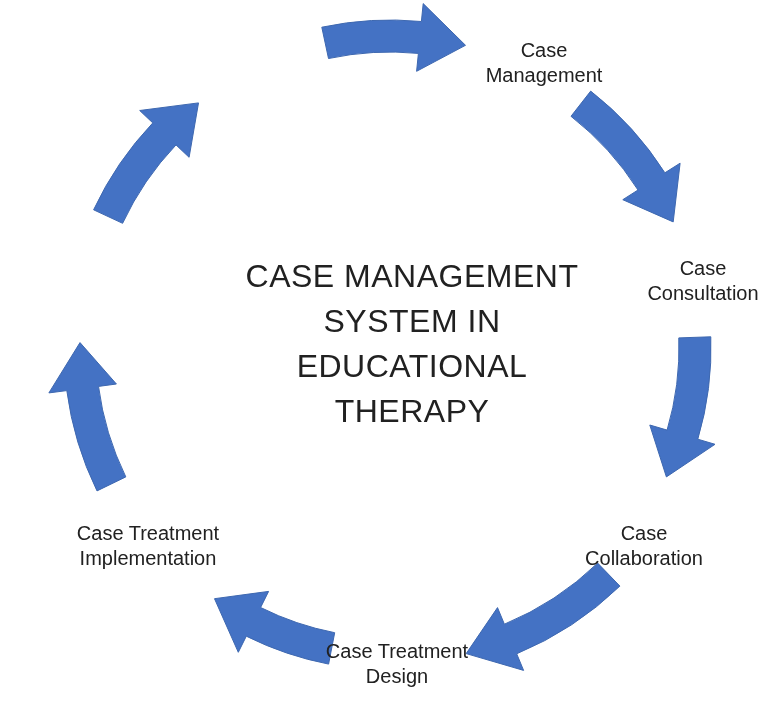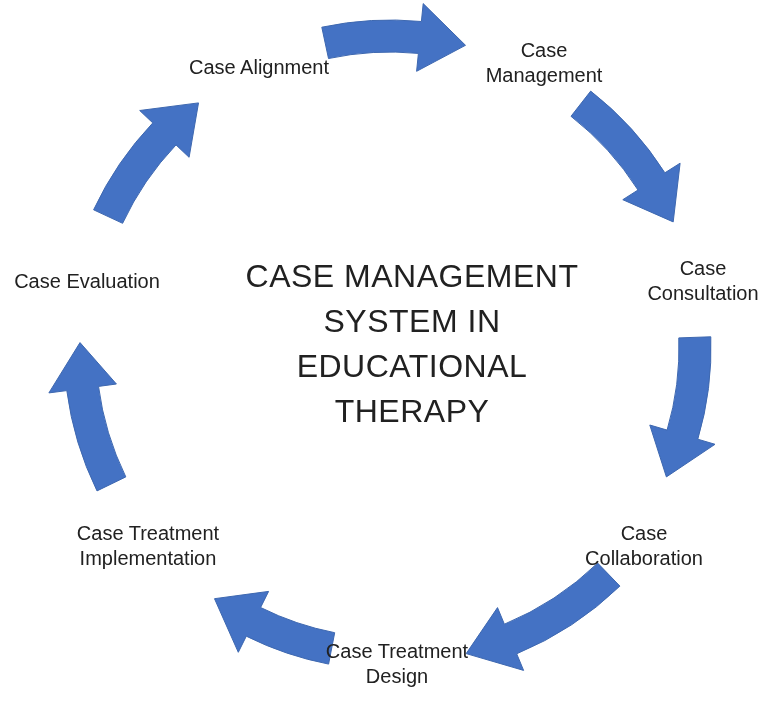--- a/index.html
+++ b/index.html
@@ -64,17 +64,15 @@
 
   <div class="node" style="left:644px; top:546px;">Case
 Collaboration</div>
 
   <div class="node" style="left:397px; top:664px;">Case Treatment
 Design</div>
 
   <div class="node" style="left:148px; top:546px;">Case Treatment
 Implementation</div>
 
-  <div class="node" style="left:87px; top:281px;">Case Evaluation</div>
 
-  <div class="node" style="left:259px; top:67px;">Case Alignment</div>
 
 </div>
 
 </body></html>

